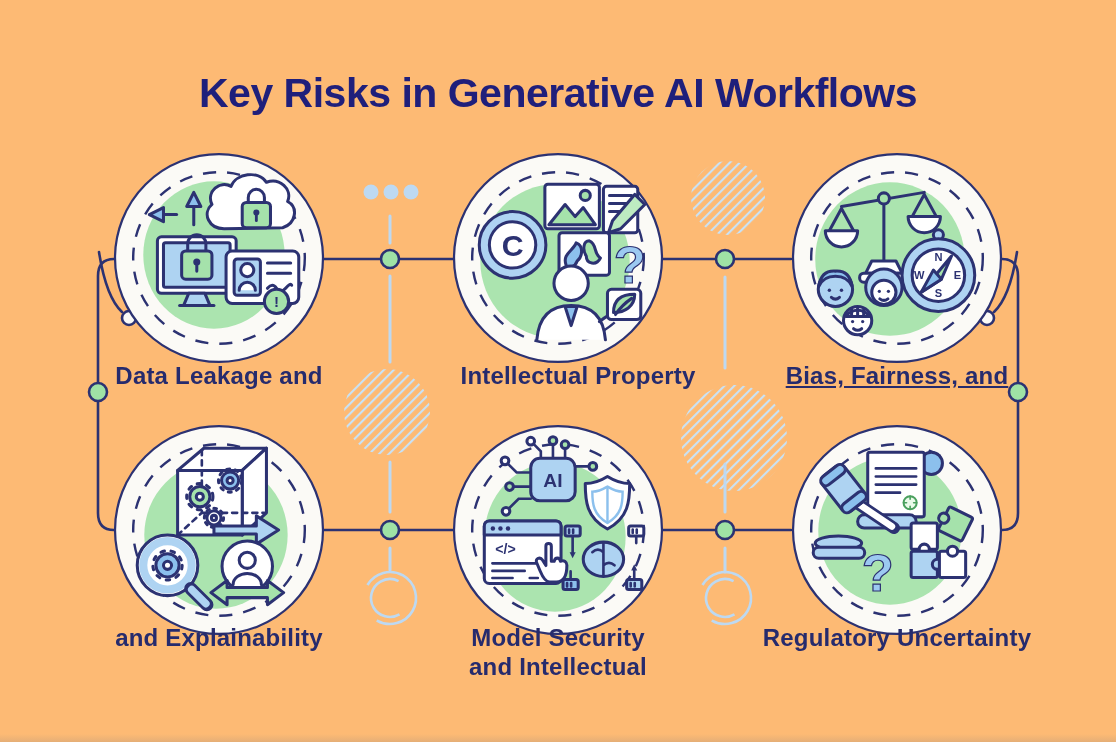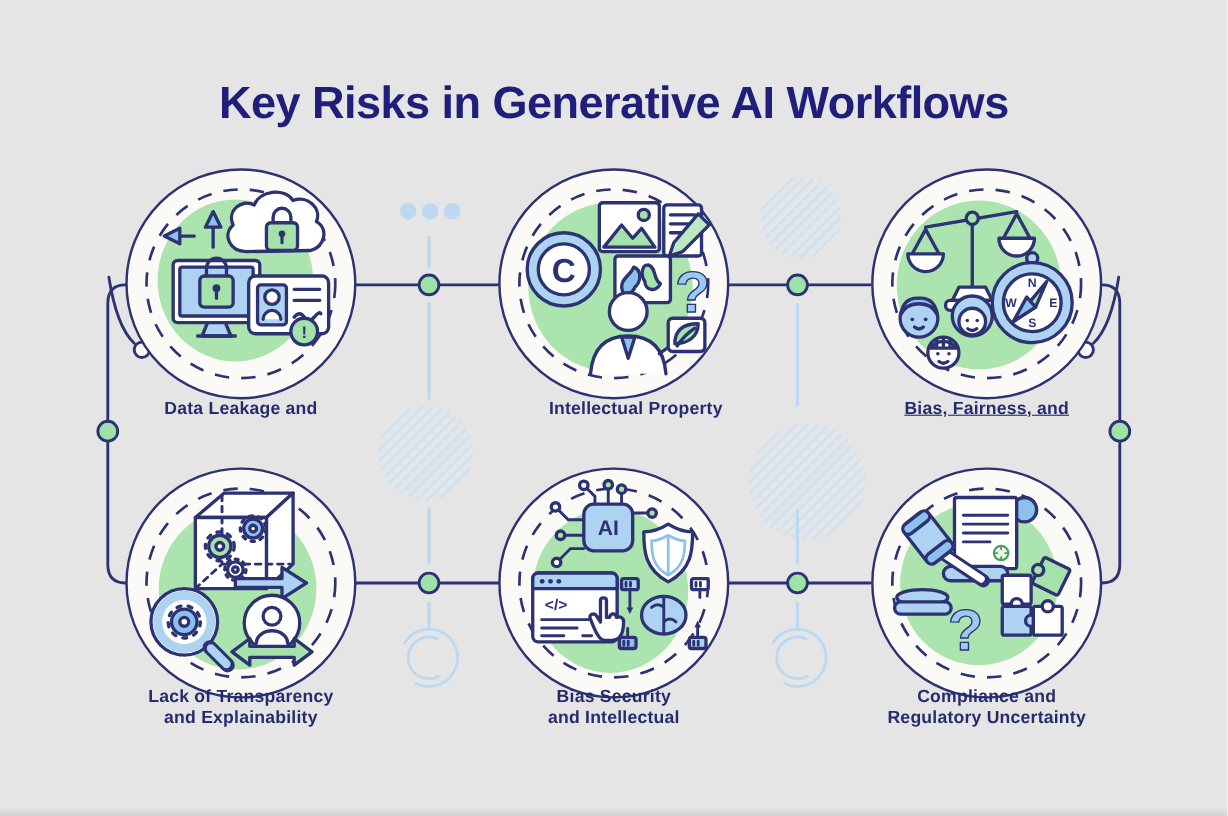--- a/index.html
+++ b/index.html
@@ -1,21 +1,21 @@
 <!DOCTYPE html>
 <html><head>
 <meta charset="utf-8">
 <style>
   html,body{margin:0;padding:0;background:#ffffff;}
-  .canvas{position:relative;width:1116px;height:742px;background:#e5e5e5;overflow:hidden;
+  .canvas{position:relative;width:1116px;height:742px;background:#fdba74;overflow:hidden;
           font-family:"Liberation Sans","DejaVu Sans",sans-serif;}
   .title{position:absolute;left:0;top:70px;width:1116px;text-align:center;
          font-size:41px;font-weight:bold;letter-spacing:-0.5px;color:#1f1f7b;}
   .label{position:absolute;width:300px;text-align:center;font-weight:bold;
-         font-size:16px;line-height:1.2;color:#262b6d;letter-spacing:0.2px;}
+         font-size:24px;line-height:1.2;color:#262b6d;letter-spacing:0.2px;}
   .label span{display:block;}
   .node{position:absolute;width:212px;height:212px;}
   .bottom-edge{position:absolute;left:0;bottom:0;width:100%;height:8px;
          background:linear-gradient(to bottom,rgba(120,120,130,0),rgba(120,120,130,0.18));}
   svg{position:absolute;left:0;top:0;}
   svg text{font-family:"Liberation Sans","DejaVu Sans",sans-serif;}
   
   .o3{stroke:#2c3272;stroke-width:3;stroke-linecap:round;stroke-linejoin:round;}
   .ln{stroke:#2c3272;stroke-width:2.6;fill:none;stroke-linecap:round;}
   .deco{stroke:#bdd9f2;stroke-width:3;fill:none;stroke-linecap:round;}
@@ -350,26 +350,24 @@
   <div class="label" style="left:69px;top:362px;">
     <span>Data Leakage and</span>
   </div>
   <div class="label" style="left:428px;top:362px;">
     <span>Intellectual Property</span>
   </div>
   <div class="label" style="left:747px;top:362px;text-decoration:underline;">
     <span>Bias, Fairness, and</span>
   </div>
   <div class="label" style="left:69px;top:624px;">
-    <span>Lack of Transparency</span>
     <span>and Explainability</span>
   </div>
   <div class="label" style="left:408px;top:624px;">
-    <span>Bias Security</span>
+    <span>Model Security</span>
     <span>and Intellectual</span>
   </div>
   <div class="label" style="left:747px;top:624px;">
-    <span>Compliance and</span>
     <span>Regulatory Uncertainty</span>
   </div>
 
   <div class="bottom-edge"></div>
 </div>
 
 </body></html>

